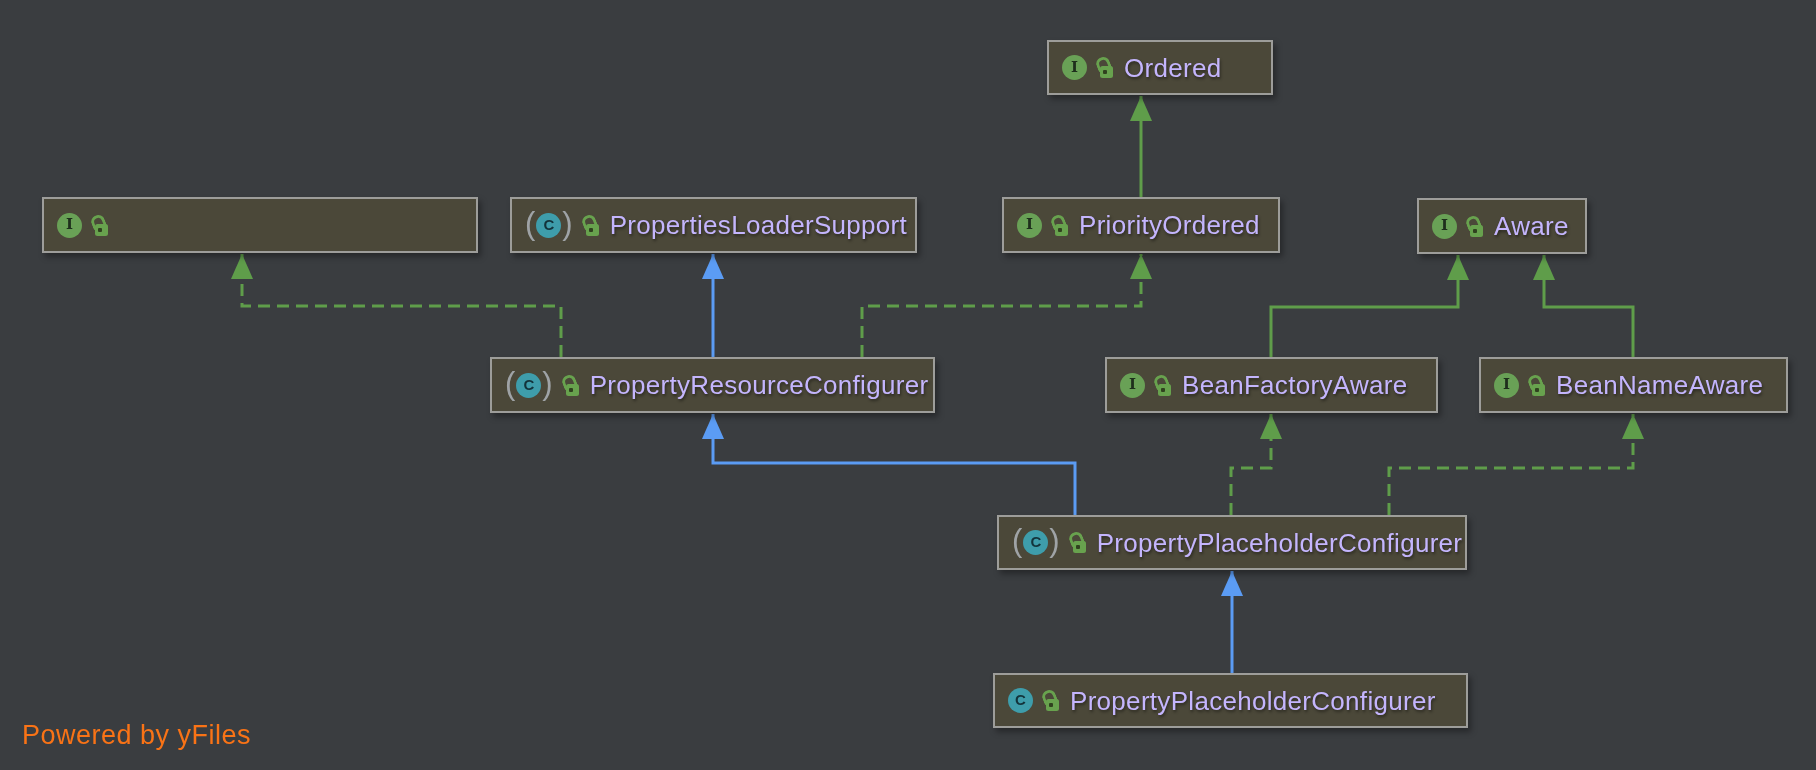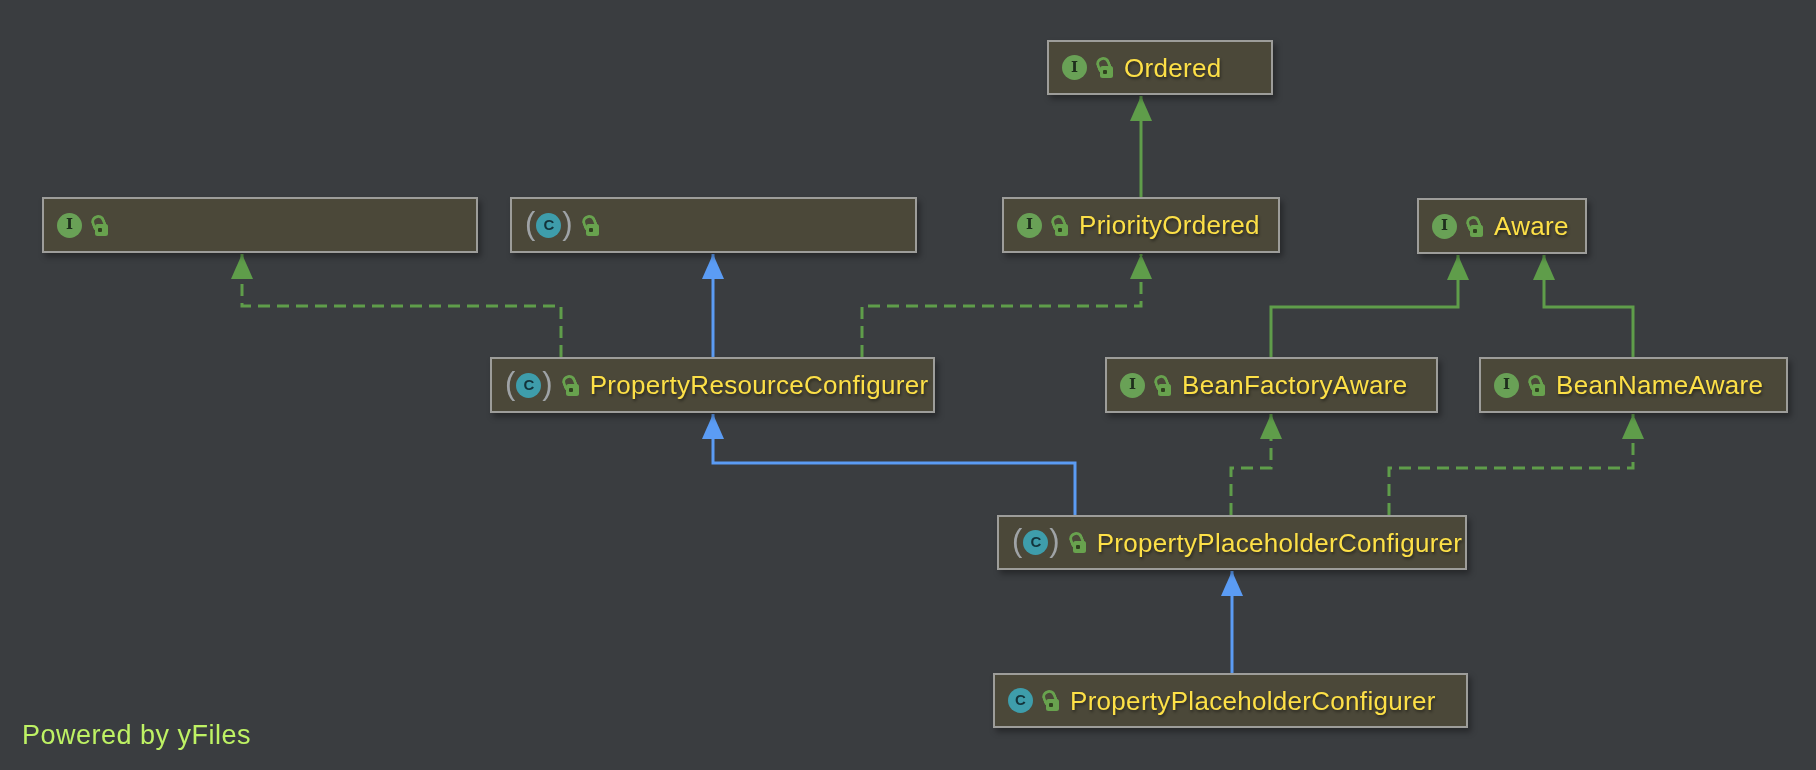--- a/index.html
+++ b/index.html
@@ -14,21 +14,21 @@
   .node{
     position:absolute;box-sizing:border-box;
     background:#4b4839;border:2px solid #9d9d9a;
     box-shadow:3px 4px 6px rgba(0,0,0,.35);
     display:flex;align-items:center;gap:10px;padding:0 13px;
     color:#c9cbcd;font-size:26px;line-height:1;
   }
   .lbl{
     white-space:nowrap;letter-spacing:.3px;
     text-shadow:1px 2px 3px rgba(0,0,0,.45);
-    color:#fde047;
+    color:#c4b5fd;
   }
   
   .ic{
     width:25px;height:25px;border-radius:50%;flex:0 0 auto;
     display:flex;align-items:center;justify-content:center;
   }
   .ic .letter{font:600 15px "DejaVu Serif",serif;transform:translateY(-1px);}
   .iface{background:#69a156;}
   .iface .letter{color:#1e2f1c;}
   .cls{background:#3e9dab;}
@@ -51,21 +51,21 @@
   .lock::after{
     content:"";position:absolute;bottom:0;left:3px;width:13px;height:12px;
     background:#68a24e;border-radius:2.5px;
   }
   .lock .notch{
     position:absolute;bottom:4px;left:6px;width:4px;height:4px;
     background:#30421f;border-radius:1px;z-index:1;
   }
   .watermark{
     position:absolute;left:22px;top:720px;
-    color:#bef264;font-size:27px;letter-spacing:.5px;
+    color:#f97316;font-size:27px;letter-spacing:.5px;
   }
 </style>
 </head>
 <body>
 
 <div id="canvas">
 
   <svg class="edges" width="1816" height="770">
     <defs>
       <marker id="arr-g" viewBox="0 0 26 24" refX="25" refY="12" markerWidth="26" markerHeight="24" markerUnits="userSpaceOnUse" orient="auto">
@@ -109,20 +109,21 @@
 
   <div class="node" style="left:510px;top:197px;width:407px;height:56px">
     <span class="ic-abs">
         <span class="ic cls">
           <span class="letter">C</span>
         </span>
       </span>
     <span class="lock">
         <span class="notch"></span>
       </span>
+    <span class="lbl">PropertiesLoaderSupport</span>
   </div>
 
   <div class="node" style="left:1002px;top:197px;width:278px;height:56px">
     <span class="ic iface">
         <span class="letter">I</span>
       </span>
     <span class="lock">
         <span class="notch"></span>
       </span>
     <span class="lbl">PriorityOrdered</span>

